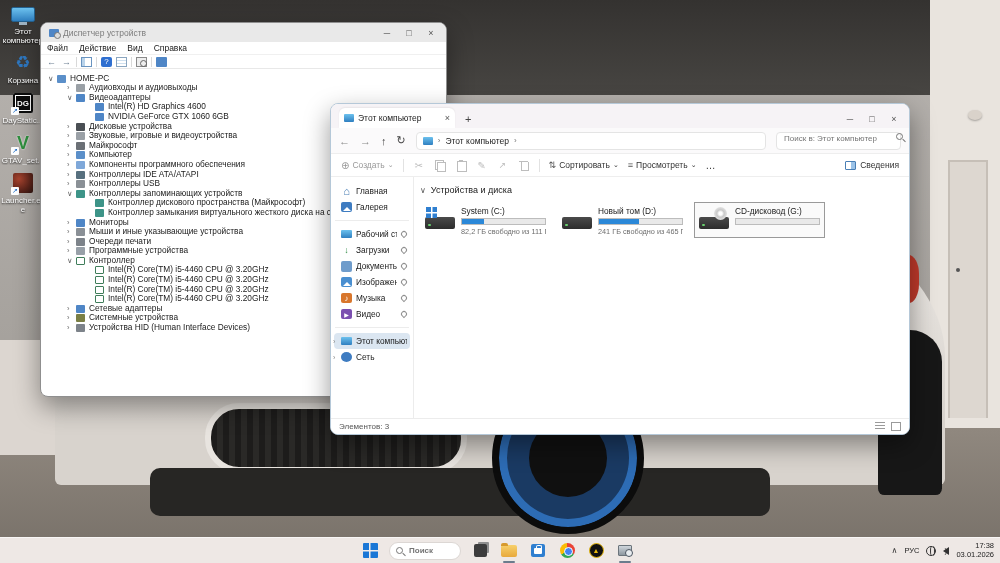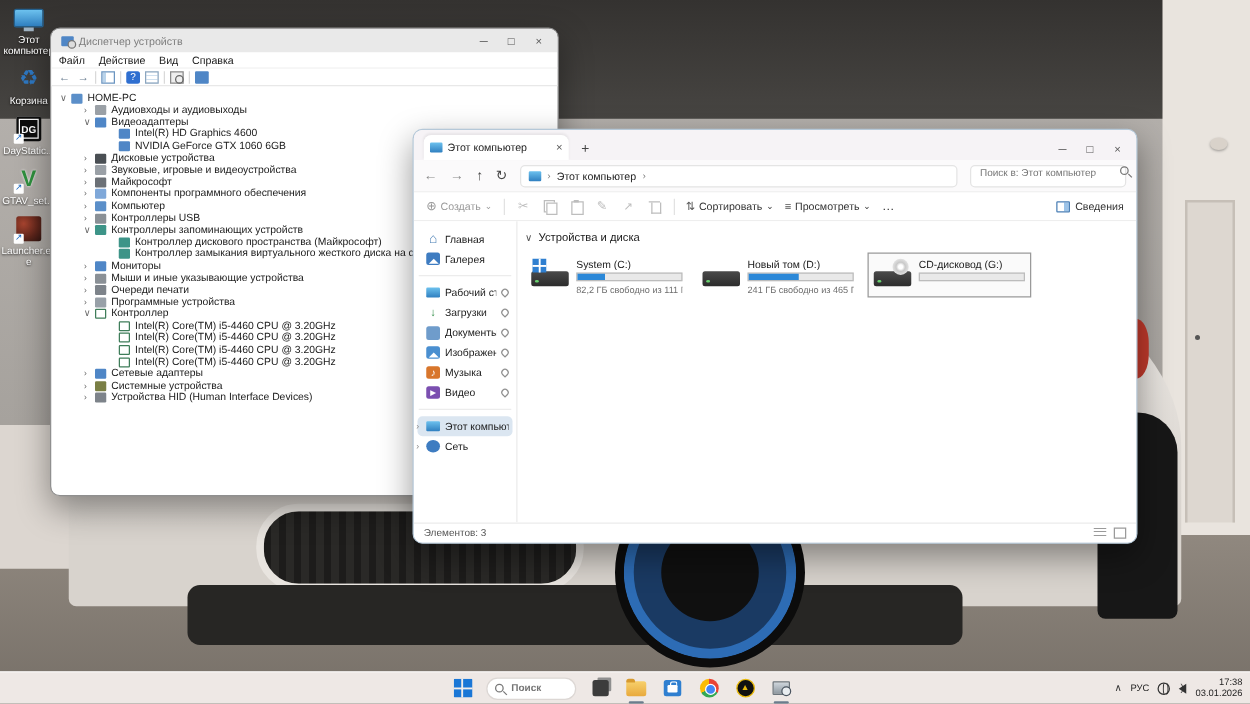--- a/index.html
+++ b/index.html
@@ -379,30 +379,35 @@
       </div>
 
       <div class="trow has-exp" style="--lvl: 1;">
         <span class="texp"></span>
         <span class="ticon i-keyboard"></span>
         <span class="tlabel">Майкрософт</span>
       </div>
 
       <div class="trow has-exp" style="--lvl: 1;">
         <span class="texp"></span>
+        <span class="ticon i-computer"></span>
+        <span class="tlabel">Компьютер</span>
+      </div>
+
+      <div class="trow has-exp" style="--lvl: 1;">
+        <span class="texp"></span>
         <span class="ticon i-software"></span>
         <span class="tlabel">Компоненты программного обеспечения</span>
       </div>
 
       <div class="trow has-exp" style="--lvl: 1;">
         <span class="texp"></span>
-        <span class="ticon i-computer"></span>
-        <span class="tlabel">Компьютер</span>
-      </div>
-
+        <span class="ticon i-ide"></span>
+        <span class="tlabel">Контроллеры IDE ATA/ATAPI</span>
+      </div>
 
       <div class="trow has-exp" style="--lvl: 1;">
         <span class="texp"></span>
         <span class="ticon i-usb"></span>
         <span class="tlabel">Контроллеры USB</span>
       </div>
 
       <div class="trow has-exp open" style="--lvl: 1;">
         <span class="texp"></span>
         <span class="ticon i-storage"></span>

